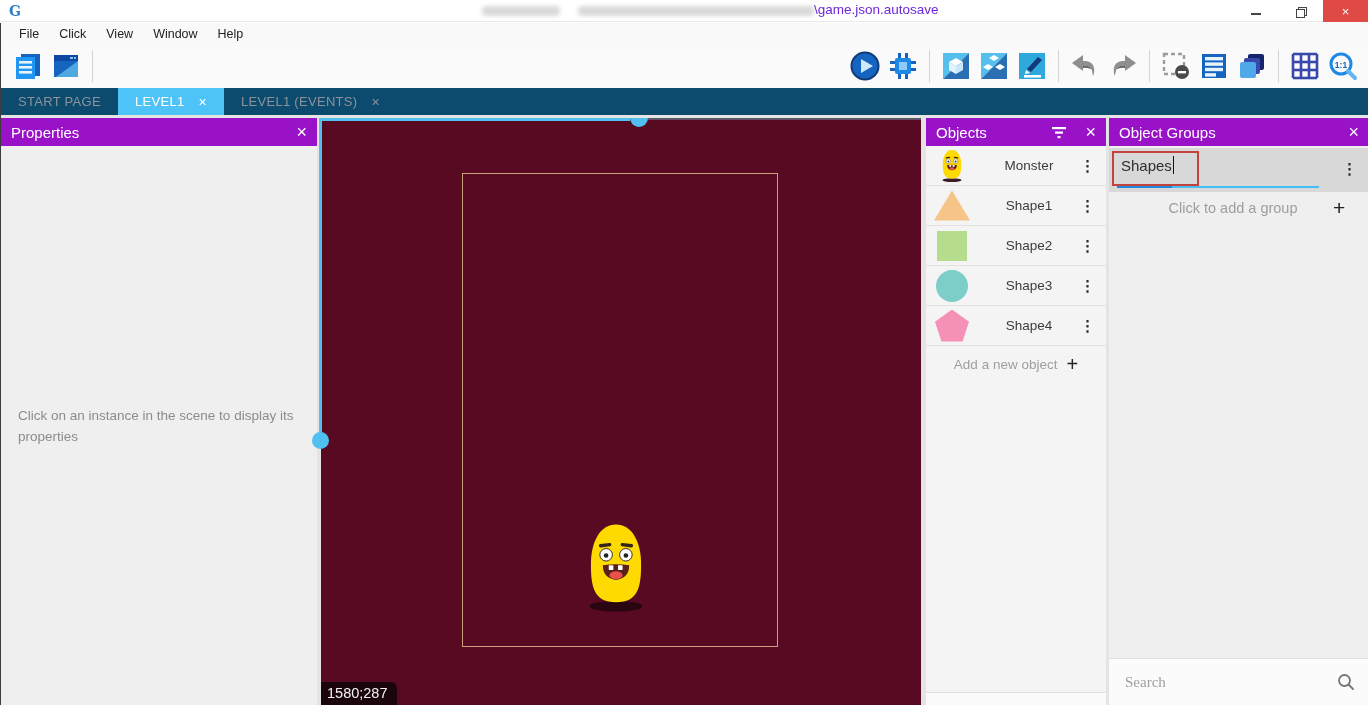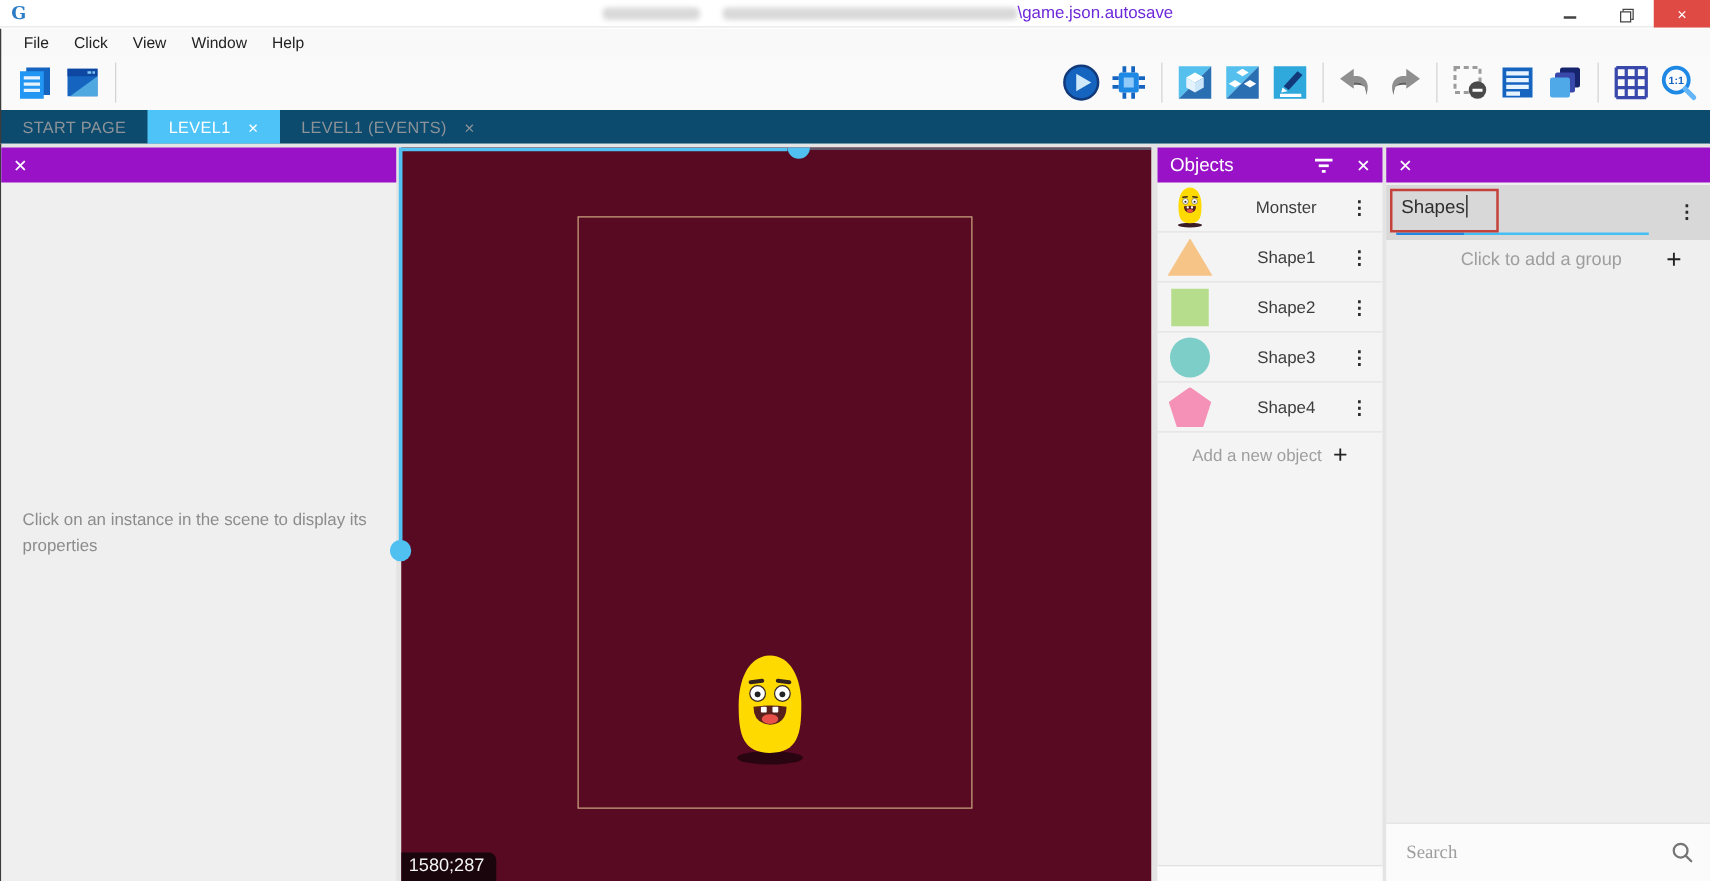--- a/index.html
+++ b/index.html
@@ -267,20 +267,21 @@
     <div class="tab">
       <span>LEVEL1 (EVENTS)</span>
       <span class="tab-close grey">×</span>
     </div>
   </div>
 
   <div class="main">
 
     <div class="properties-panel">
       <div class="panel-header">
+        <span class="panel-title">Properties</span>
         <span class="panel-close">×</span>
       </div>
       <div class="properties-body">
         <div class="properties-hint">Click on an instance in the scene to display its properties</div>
       </div>
     </div>
 
     <div class="scene">
       <div class="scene-topline-left"></div>
       <div class="scene-top-handle"></div>
@@ -378,20 +379,21 @@
         <input class="search-input" type="text" placeholder="Search" style="">
         <svg class="search-icon" width="18" height="18" viewBox="0 0 18 18">
           <circle cx="7.5" cy="7.5" r="5.5" fill="none" stroke="#757575" stroke-width="1.8"></circle>
           <line x1="11.5" y1="11.5" x2="16" y2="16" stroke="#757575" stroke-width="1.8" stroke-linecap="round"></line>
         </svg>
       </div>
     </div>
 
     <div class="groups-panel">
       <div class="panel-header">
+        <span class="panel-title">Object Groups</span>
         <span class="panel-close">×</span>
       </div>
 
       <div class="group-input-band">
         <div class="group-input">
           <span>Shapes</span>
           <span class="caret"></span>
         </div>
         <div class="group-underline"></div>
         <div class="annotation-box"></div>

